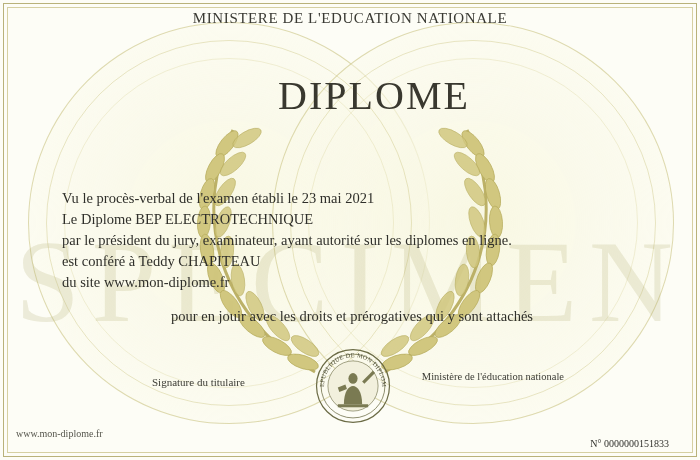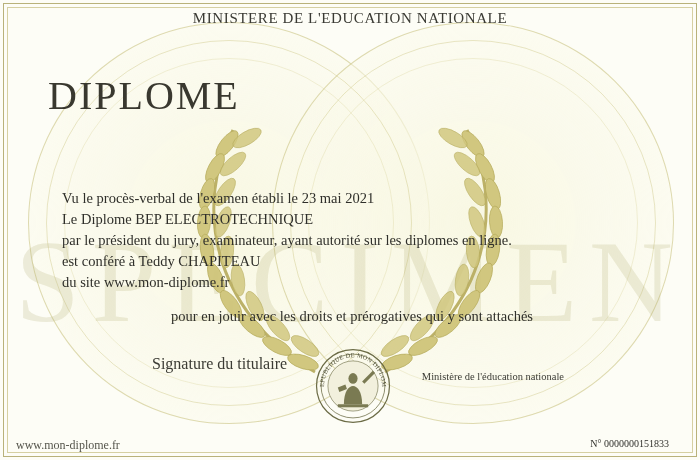--- a/index.html
+++ b/index.html
@@ -81,21 +81,21 @@
     left: 0; right: 0;
     text-align: center;
     font-size: 15px;
     letter-spacing: 0.6px;
     color: #3a3a33;
   }
   .title-main {
     position: absolute;
     top: 72px;
     left: 0; right: 0;
-    text-align: left;
+    text-align: center;
     font-size: 40px;
     letter-spacing: 2px;
     color: #39382f;
     padding-left: 48px;
   }
   .title-sub {
     position: absolute;
     top: 112px;
     left: 0; right: 0;
     text-align: center;
@@ -116,45 +116,45 @@
   .enjoy {
     position: absolute;
     top: 308px;
     left: 4px; right: 0;
     text-align: center;
     font-size: 14.5px;
     color: #2f2f2a;
   }
   .sig-left {
     position: absolute;
-    top: 355px;
+    top: 376px;
     left: 152px;
-    font-size: 16px;
+    font-size: 11px;
     color: #3b3b34;
   }
   .sig-right {
     position: absolute;
     top: 371px;
     right: 136px;
     font-size: 10.5px;
     color: #3b3b34;
     margin-left: 22px;
   }
   .seal {
     position: absolute;
     left: 315px;
     top: 348px;
     width: 76px;
     height: 76px;
   }
   .footer-left {
     position: absolute;
     left: 16px;
-    bottom: 7px;
-    font-size: 12px;
+    bottom: 21px;
+    font-size: 10px;
     color: #55554c;
   }
   .footer-right {
     position: absolute;
     right: 31px;
     bottom: 11px;
     font-size: 10px;
     color: #2f2f2a;
   }
 </style>

